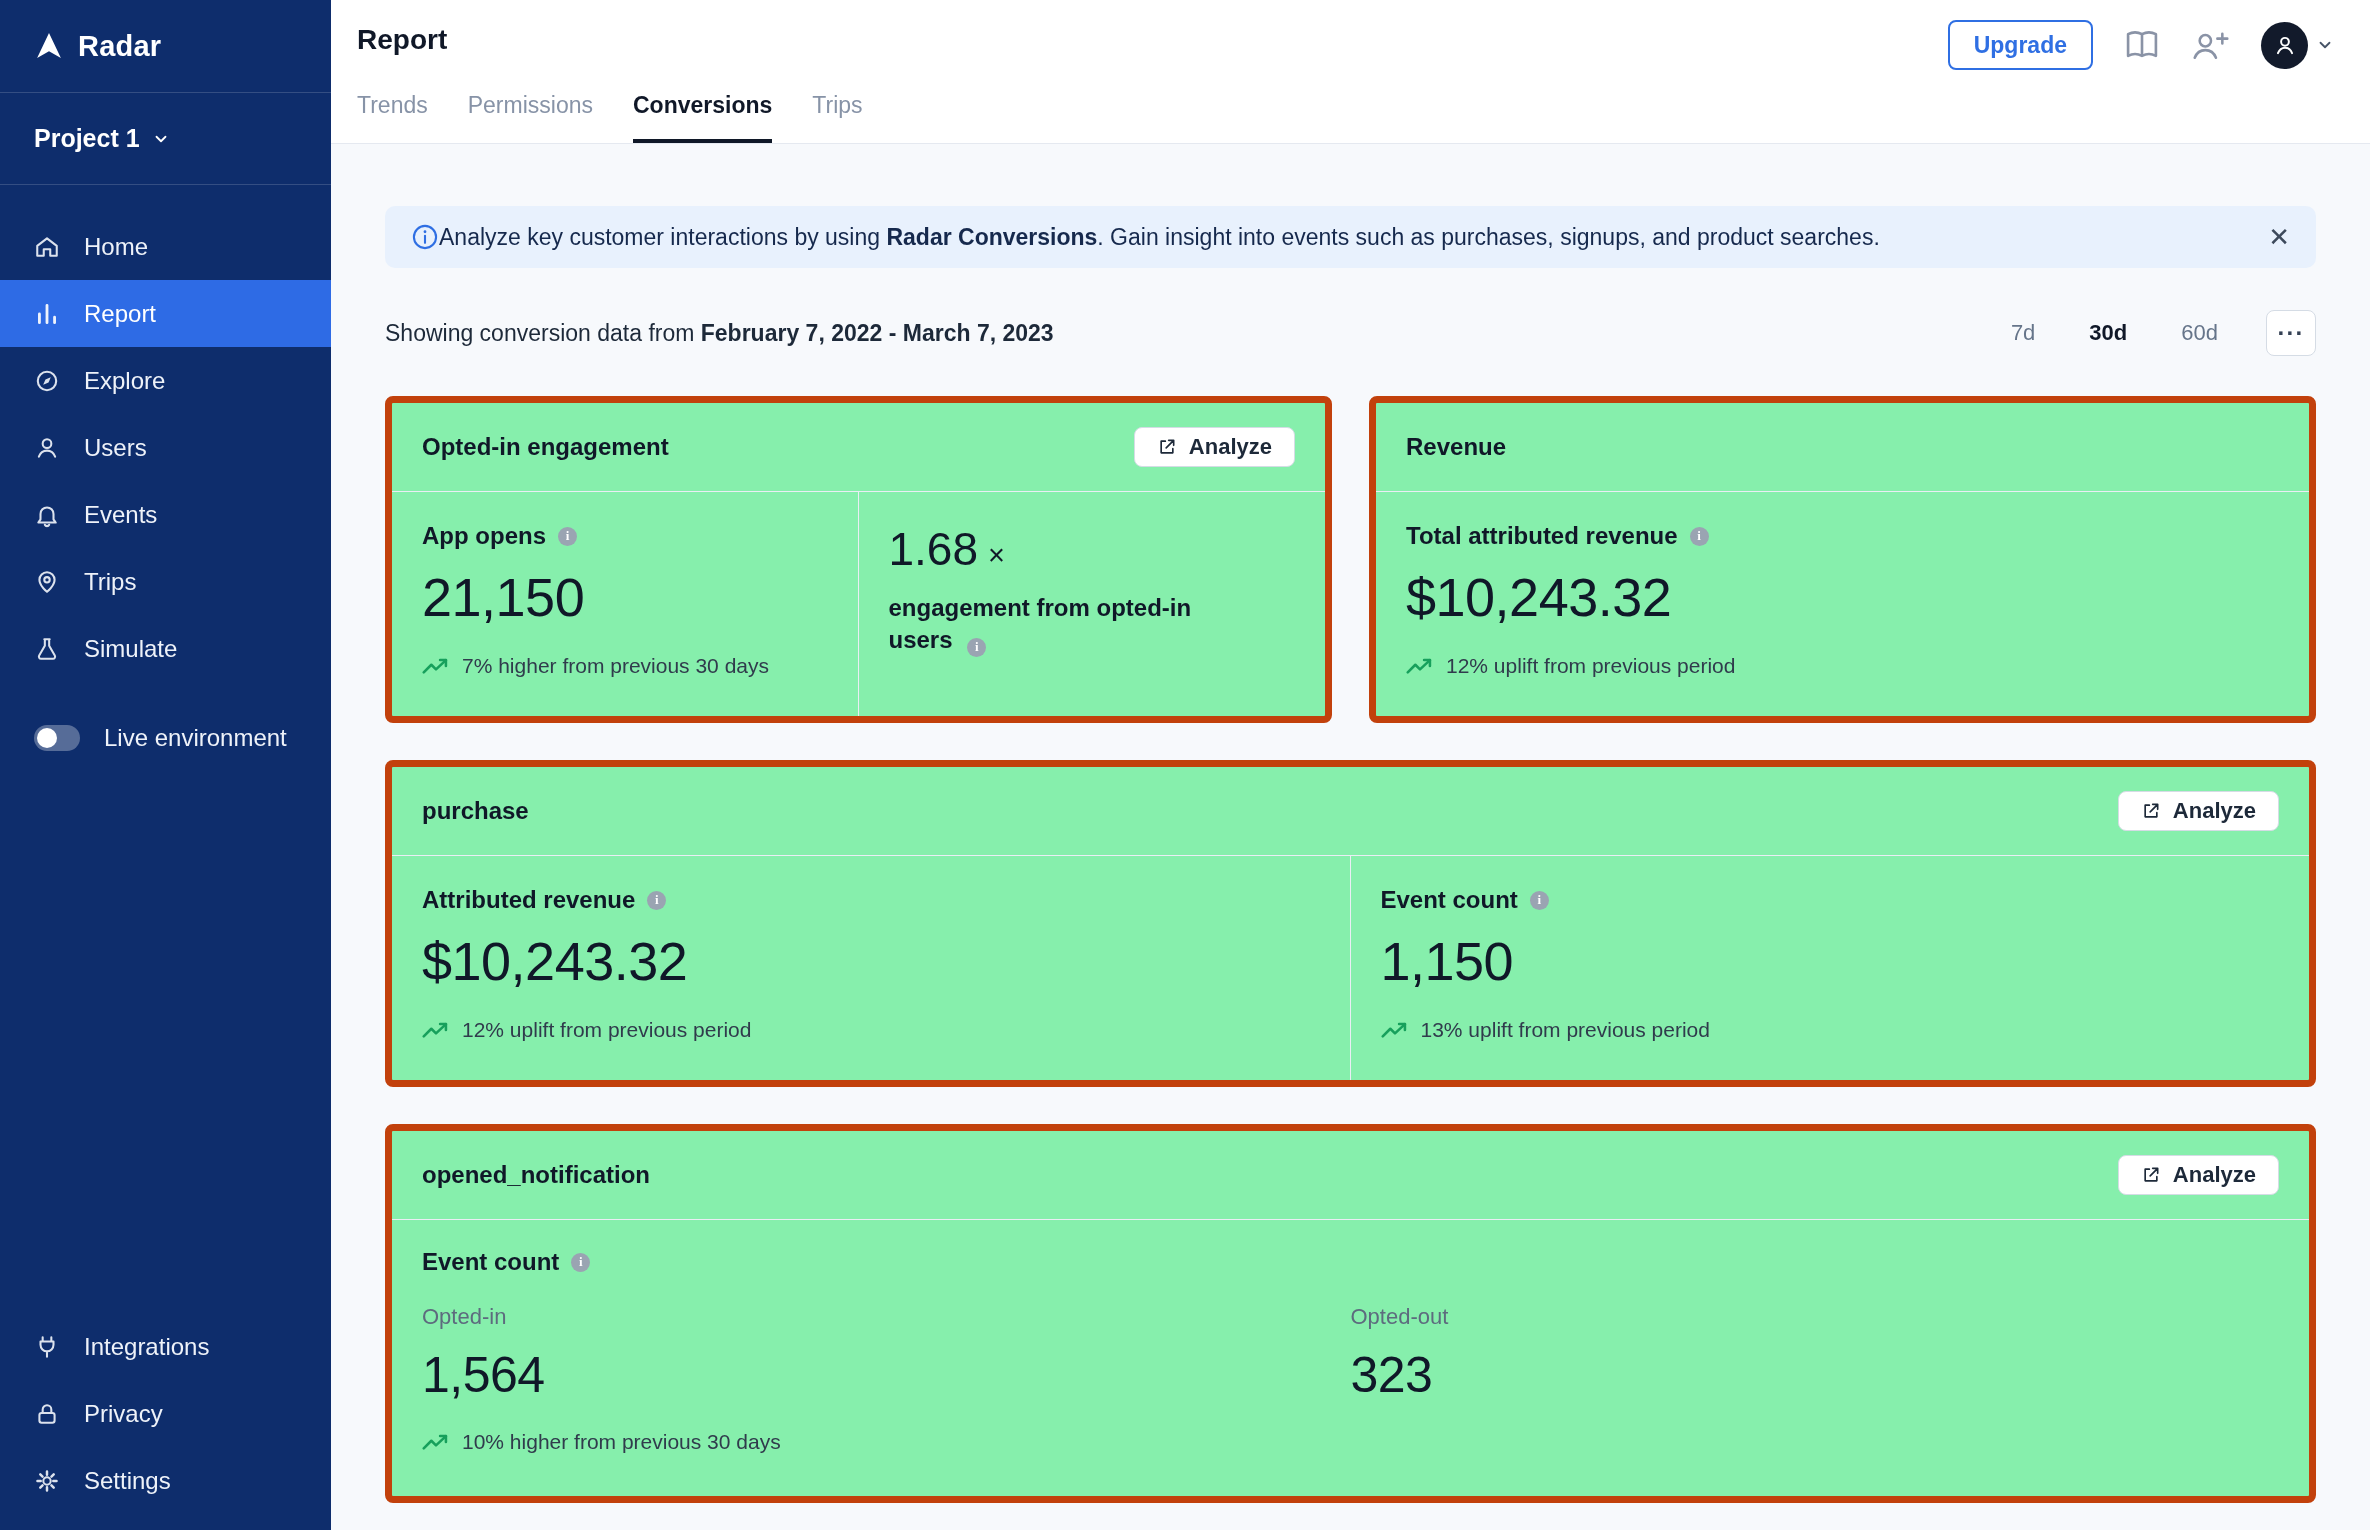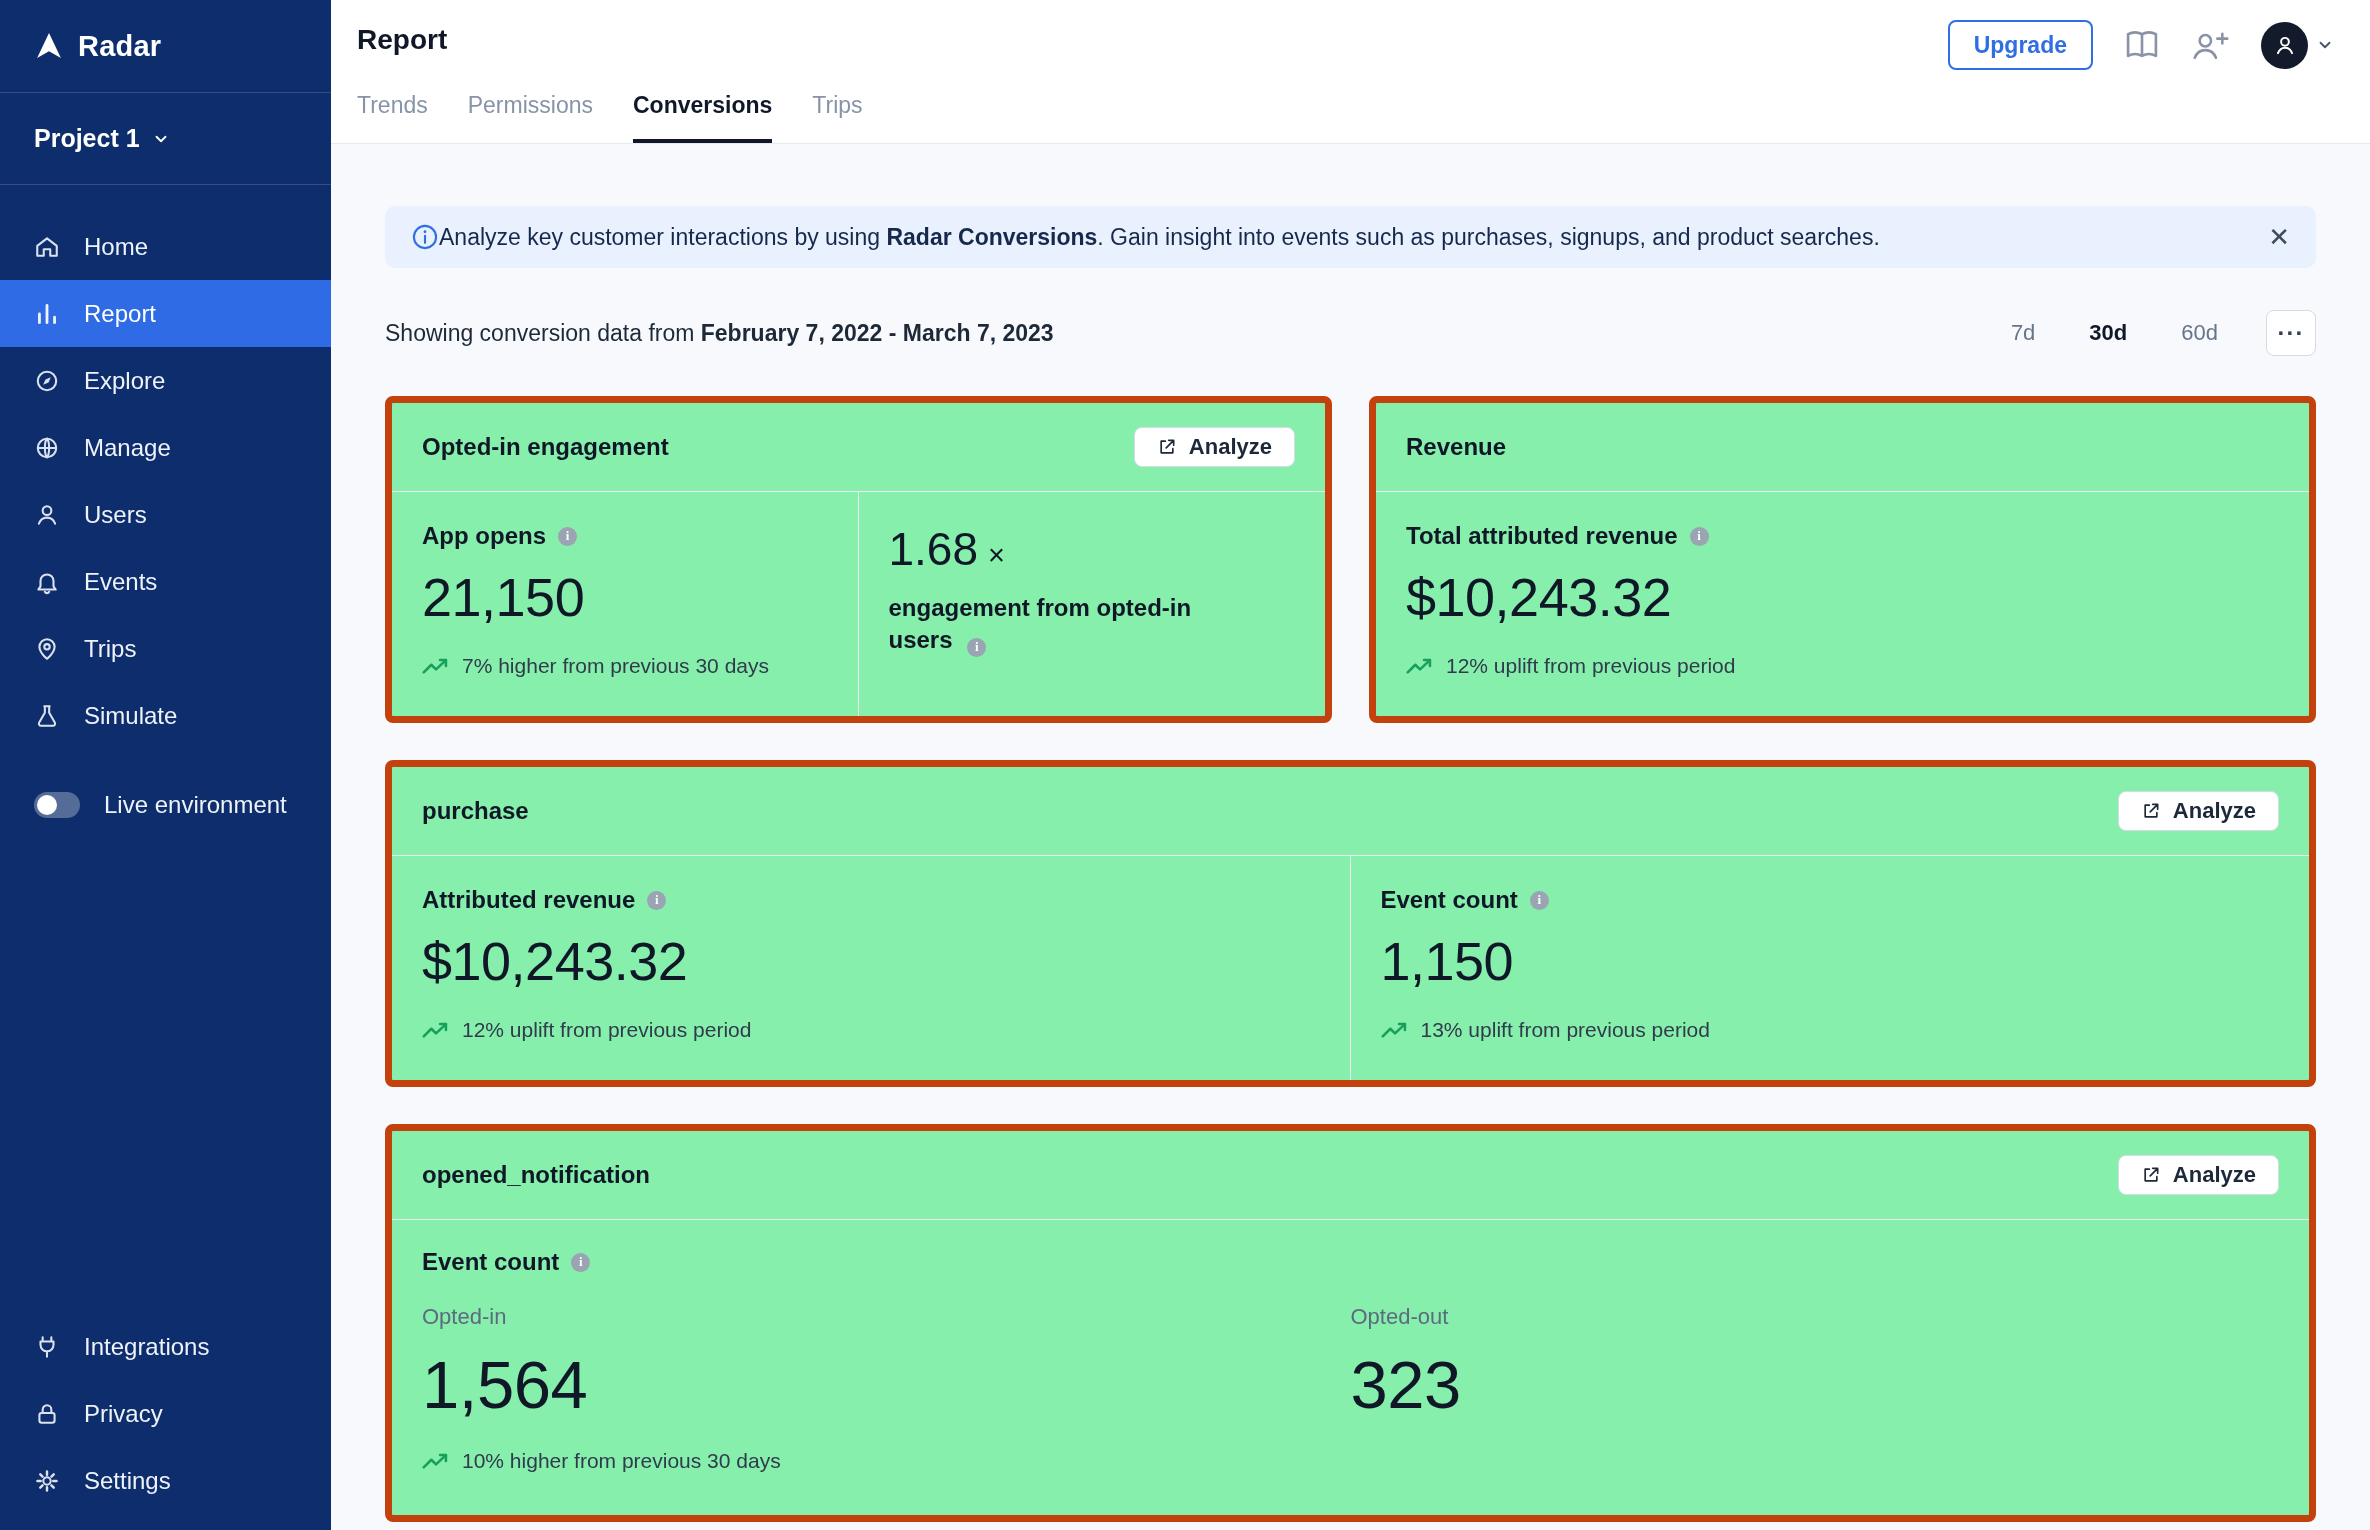--- a/index.html
+++ b/index.html
@@ -74,21 +74,21 @@
 
   .mult-row { display:flex; align-items:baseline; gap:10px; }
   .mult-value { font-size:46px; color:#101828; }
   .mult-sign { font-size:29px; color:#101828; }
   .mult-label { margin-top:16px; font-size:24px; font-weight:700; color:#101828; max-width:330px; line-height:1.35; }
   .mult-label .info-dot { vertical-align:-3px; margin-left:8px; }
 
   .notif-body { padding:28px 30px 42px 30px; }
   .notif-cols { display:grid; grid-template-columns:1fr 1fr; margin-top:28px; }
   .sub-label { font-size:22px; color:#5D6B7E; }
-  .sub-value { font-size:67px; color:#101828; margin-top:16px; letter-spacing:-.5px; }
+  .sub-value { font-size:50px; color:#101828; margin-top:16px; letter-spacing:-.5px; }
 
   svg { display:block; }
 </style>
 </head>
 <body>
 
 <aside class="sidebar">
   <div class="brand-row">
     <span>
       <svg width="30" height="30" viewBox="0 0 24 24">
@@ -125,29 +125,20 @@
       <span>Report</span>
     </div>
     <div class="nav-item">
       <span>
           <svg width="26" height="26" viewBox="0 0 24 24" fill="none" stroke="currentColor" stroke-width="1.9">
             <circle cx="12" cy="12" r="8.5"></circle>
             <polygon points="15.5 8.5 10.6 10.6 8.5 15.5 13.4 13.4" fill="currentColor" stroke="none"></polygon>
           </svg>
         </span>
       <span>Explore</span>
-    </div>
-    <div class="nav-item">
-      <span>
-          <svg width="26" height="26" viewBox="0 0 24 24" fill="none" stroke="currentColor" stroke-width="1.9">
-            <circle cx="12" cy="12" r="8.5"></circle>
-            <path d="M3.5 12h17M12 3.5c2.6 2.6 2.6 14.4 0 17-2.6-2.6-2.6-14.4 0-17z"></path>
-          </svg>
-        </span>
-      <span>Manage</span>
     </div>
     <div class="nav-item">
       <span>
           <svg width="26" height="26" viewBox="0 0 24 24" fill="none" stroke="currentColor" stroke-width="1.9" stroke-linecap="round">
             <circle cx="12" cy="8" r="4"></circle>
             <path d="M4.5 20c1.4-3.8 4.4-5.6 7.5-5.6s6.1 1.8 7.5 5.6"></path>
           </svg>
         </span>
       <span>Users</span>
     </div>

